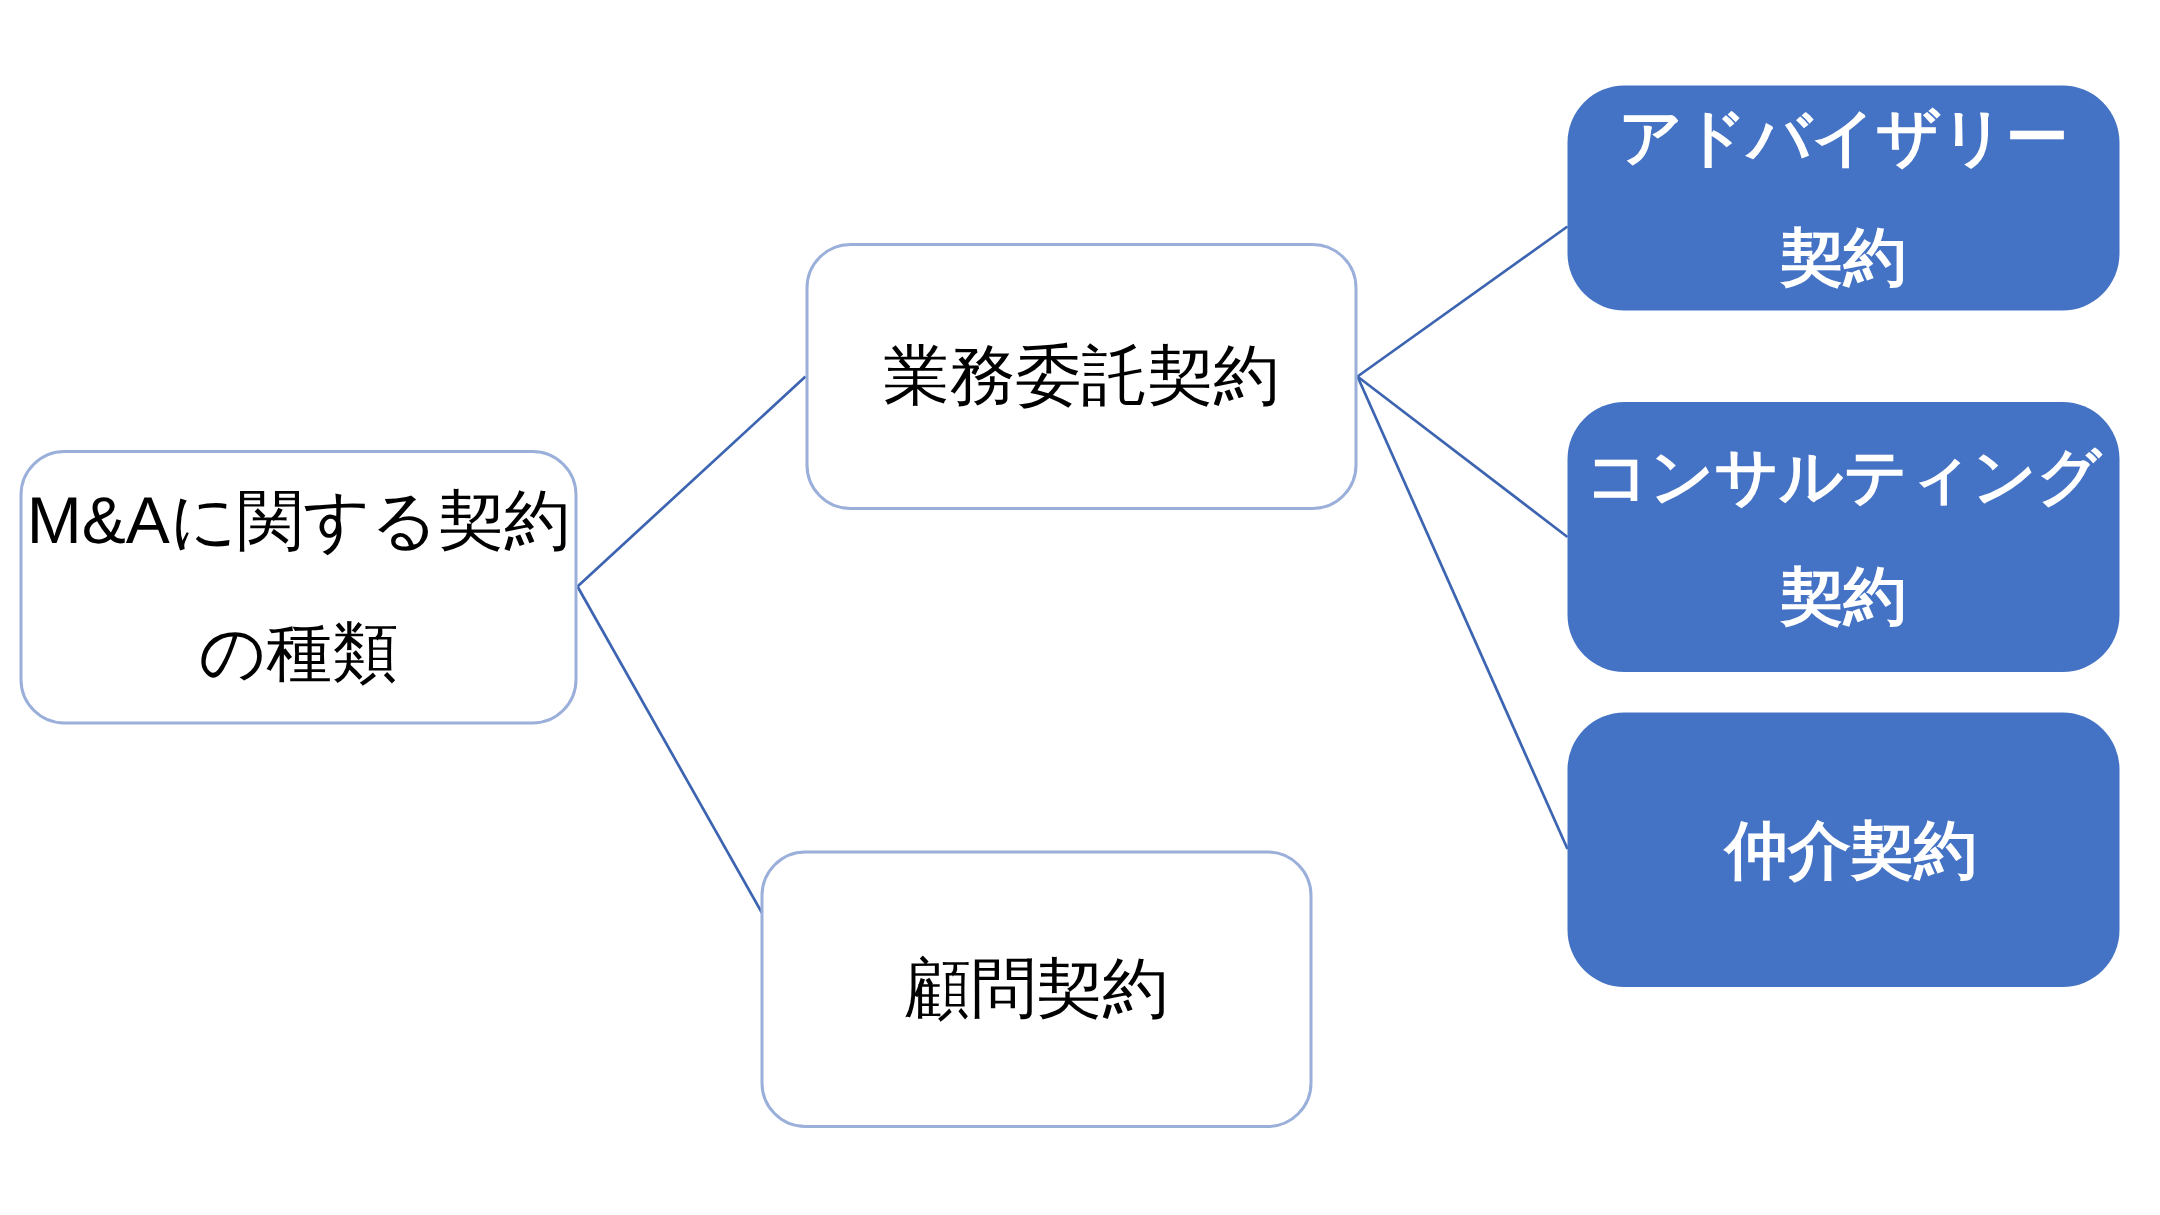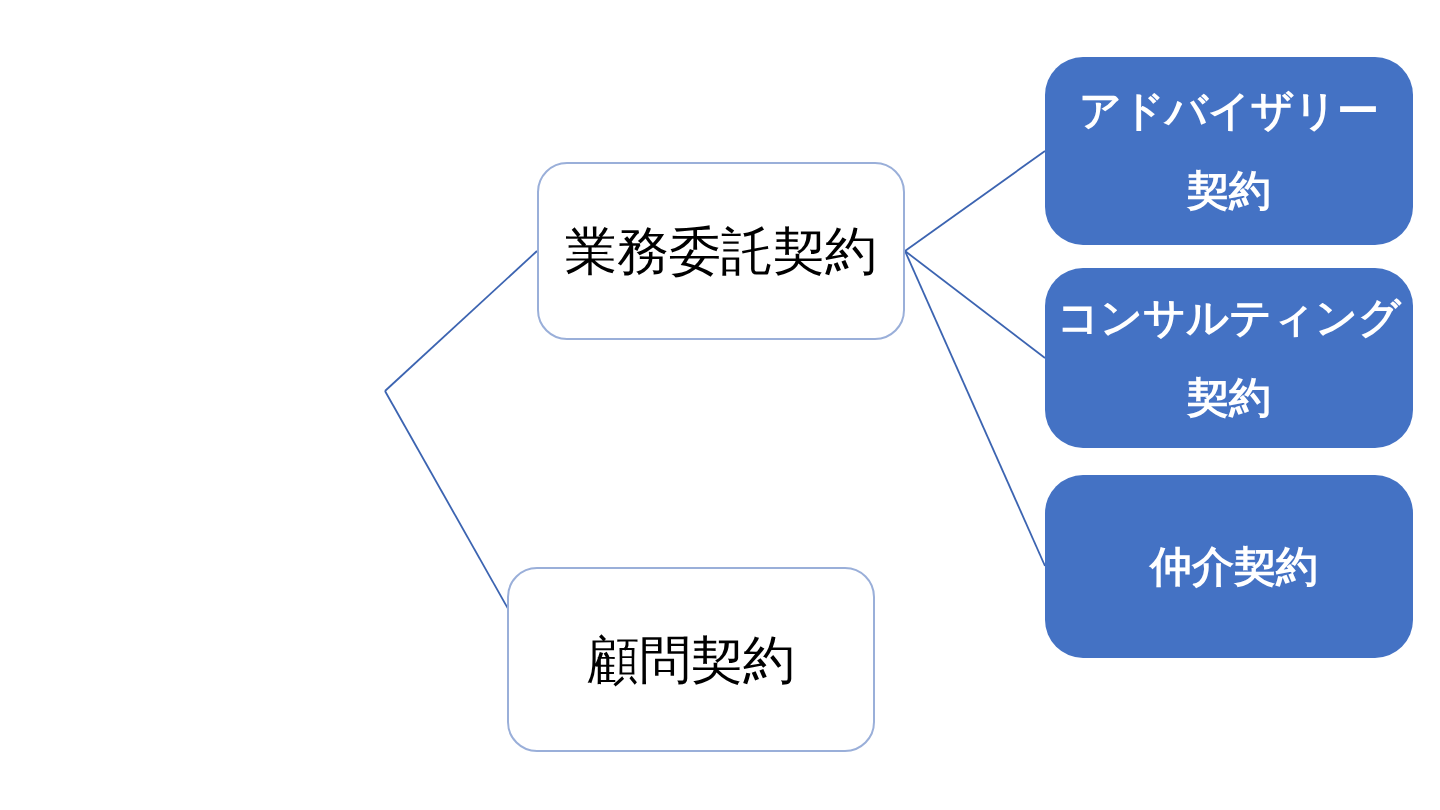--- a/index.html
+++ b/index.html
@@ -47,54 +47,58 @@
   }
   .node .label {
     white-space: pre-line;
     display: block;
   }
   .node.outline {
     background: var(--background);
     border: 2px solid var(--node-border-light);
     border-radius: 30px;
     color: var(--text-dark);
-    font-size: 52px;
+    font-size: 44px;
     font-weight: 400;
     line-height: 2.0;
   }
   .node.filled {
     background: var(--node-fill-blue);
     border: none;
     border-radius: 38px;
     color: var(--text-light);
     font-size: 42px;
     font-weight: 700;
     line-height: 1.9;
   }
   
   #node-root       { left: 13px;   top: 300px; width: 372px; height: 183px; }
   #node-gyomu      { left: 537px;  top: 162px; width: 368px; height: 178px; }
   #node-komon      { left: 507px;  top: 567px; width: 368px; height: 185px; }
-  #node-advisory   { left: 1045px; top: 57px;  width: 368px; height: 188px; }
+  #node-advisory   { left: 1045px; top: 57px;  width: 368px; height: 150px; }
   #node-consulting { left: 1045px; top: 268px; width: 368px; height: 180px; }
   #node-chukai     { left: 1045px; top: 475px; width: 368px; height: 183px; padding-left: 10px; }
 </style>
 </head>
 <body>
 
 <div class="canvas">
 
   <svg class="connectors" viewBox="0 0 1440 810" xmlns="http://www.w3.org/2000/svg">
     <line x1="385" y1="391" x2="537" y2="251"></line>
     <line x1="385" y1="391" x2="537" y2="660"></line>
     <line x1="905" y1="251" x2="1045" y2="151"></line>
     <line x1="905" y1="251" x2="1045" y2="358"></line>
     <line x1="905" y1="251" x2="1045" y2="566"></line>
   </svg>
 
+  <div class="node outline" id="node-root">
+    <span class="label">M&amp;Aに関する契約
+の種類</span>
+  </div>
 
   <div class="node outline" id="node-gyomu">
     <span class="label">業務委託契約</span>
   </div>
 
   <div class="node outline" id="node-komon">
     <span class="label">顧問契約</span>
   </div>
 
   <div class="node filled" id="node-advisory">

